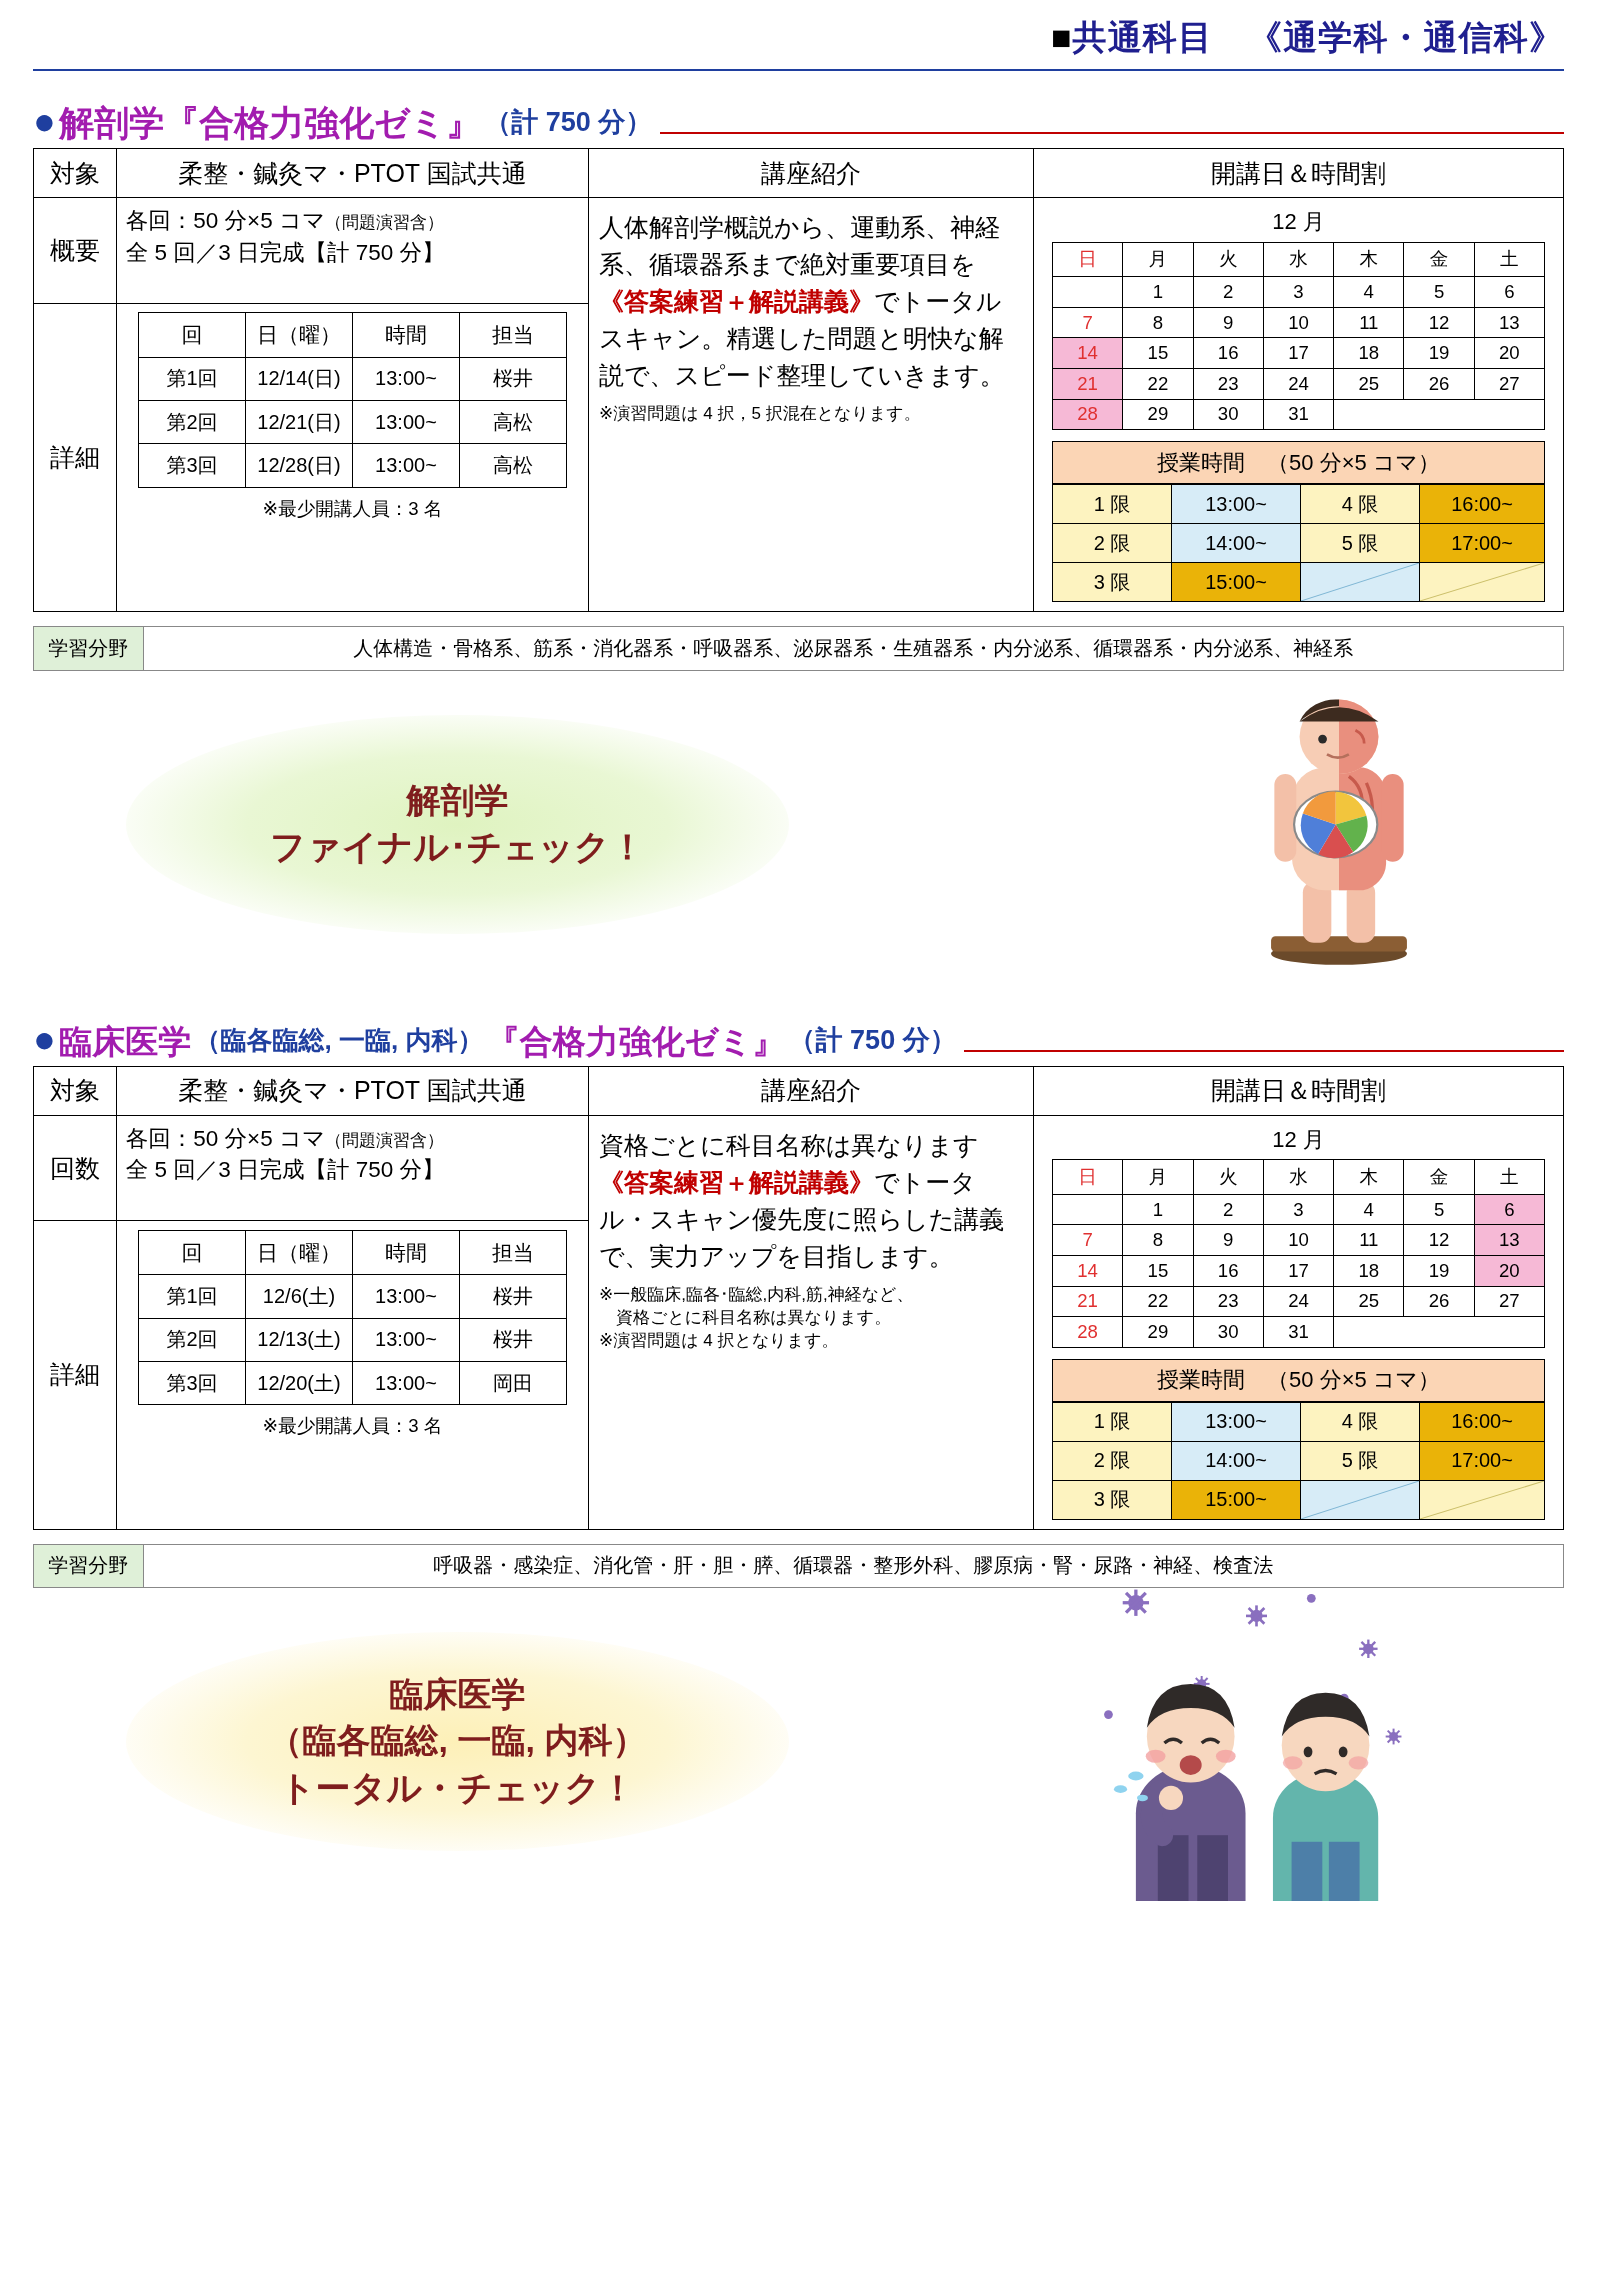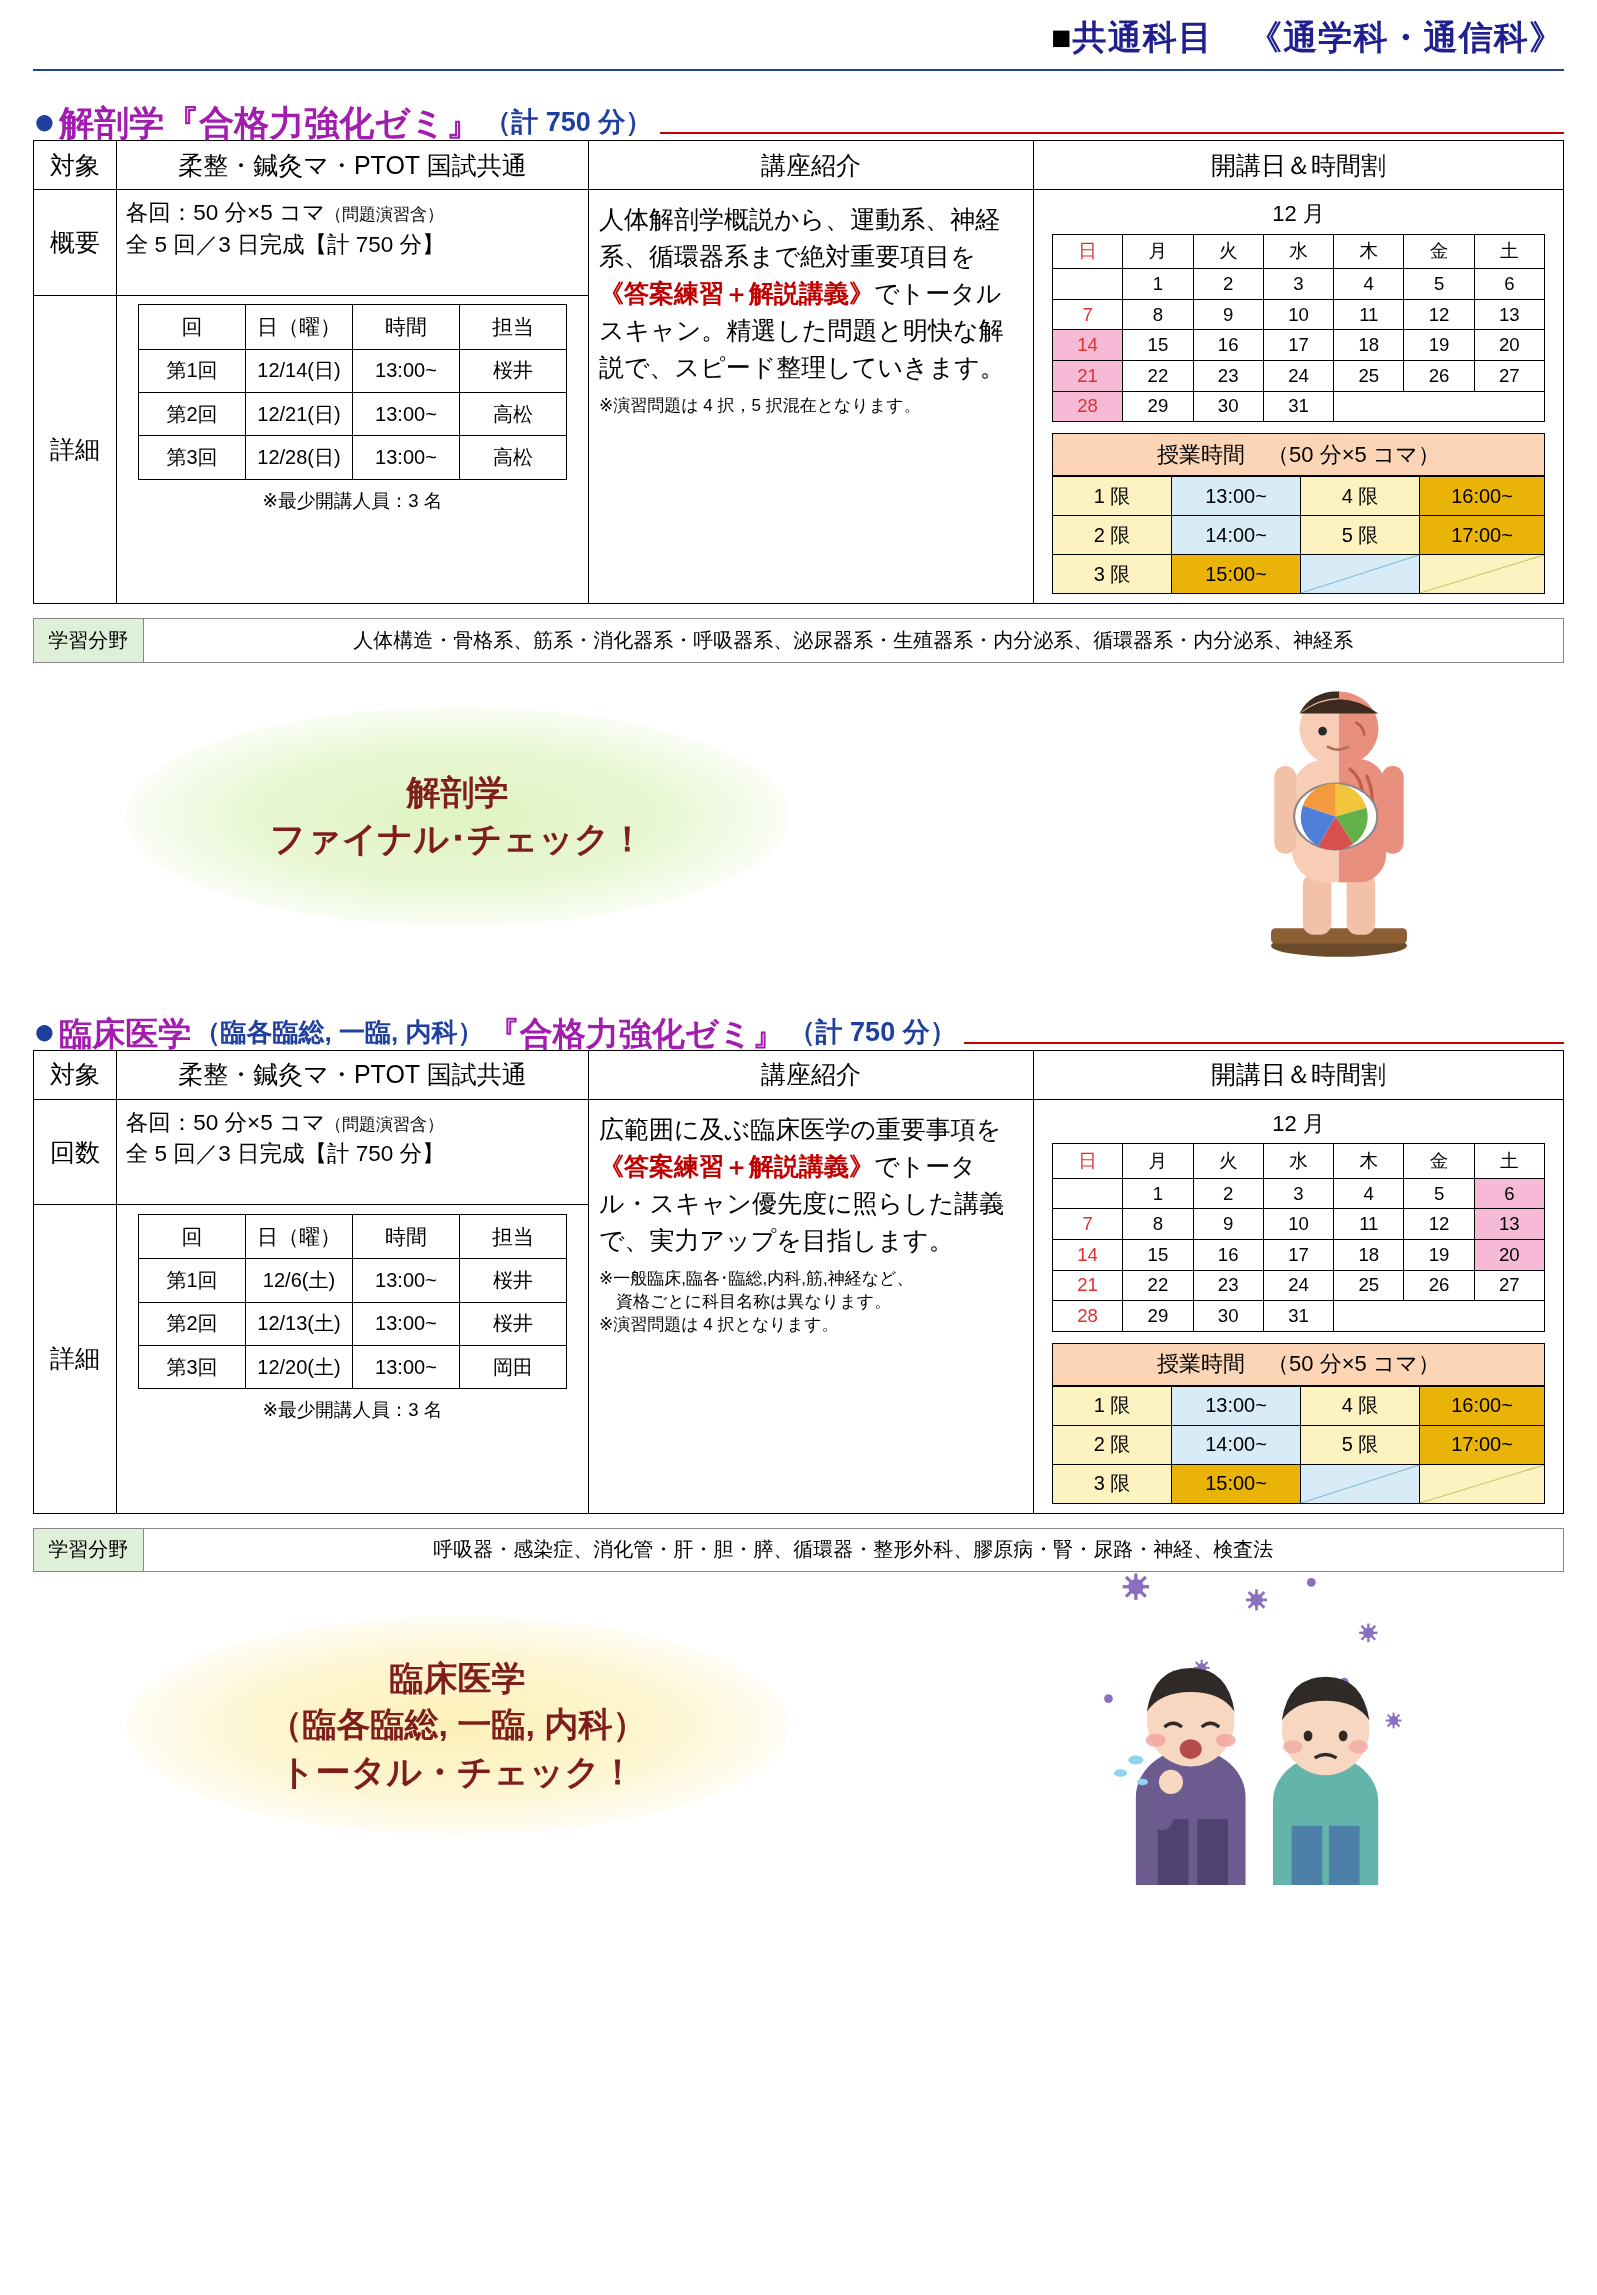--- a/index.html
+++ b/index.html
@@ -64,21 +64,21 @@
     border-bottom:2.7px solid #c00000;
     margin-bottom:5.5px;
     margin-left:4.4px;
     height:0.5px;
   }
 
   
   table{border-collapse:collapse;}
   .main-table{
     width:100%;
-    margin-top:0;
+    margin-top:8px;
     border:1.6px solid #000;
     table-layout:fixed;
   }
   .main-table > tbody > tr > td{
     border:1.1px solid #000;
     vertical-align:top;
   }
   .th-cell{
     text-align:center;
     font-size:25px;
@@ -499,21 +499,21 @@
       <td class="th-cell col-c">講座紹介</td>
       <td class="th-cell col-d">開講日＆時間割</td>
     </tr>
     <tr>
       <td class="lab-cell">回数</td>
       <td class="overview-txt">
         <span>各回：50 分×5 コマ</span><span class="small">（問題演習含）</span><br>
         <span>全 5 回／3 日完成【計 750 分】</span>
       </td>
       <td rowspan="2" class="intro">
-        <span>広範囲に及ぶ臨床医学の重要事項を</span><span class="em">《答案練習＋解説講義》</span><span>でトータル・スキャン優先度に照らした講義で、実力アップを目指します。</span>
+        <span>資格ごとに科目名称は異なります</span><span class="em">《答案練習＋解説講義》</span><span>でトータル・スキャン優先度に照らした講義で、実力アップを目指します。</span>
         <span class="note" style="white-space:pre-line">※一般臨床,臨各･臨総,内科,筋,神経など、
 　資格ごとに科目名称は異なります。
 ※演習問題は 4 択となります。</span>
       </td>
       <td rowspan="2" class="sched">
         <div class="month">12 月</div>
         <table class="cal">
           <tbody>
                 <tr>
             <td class="sun">日</td>

